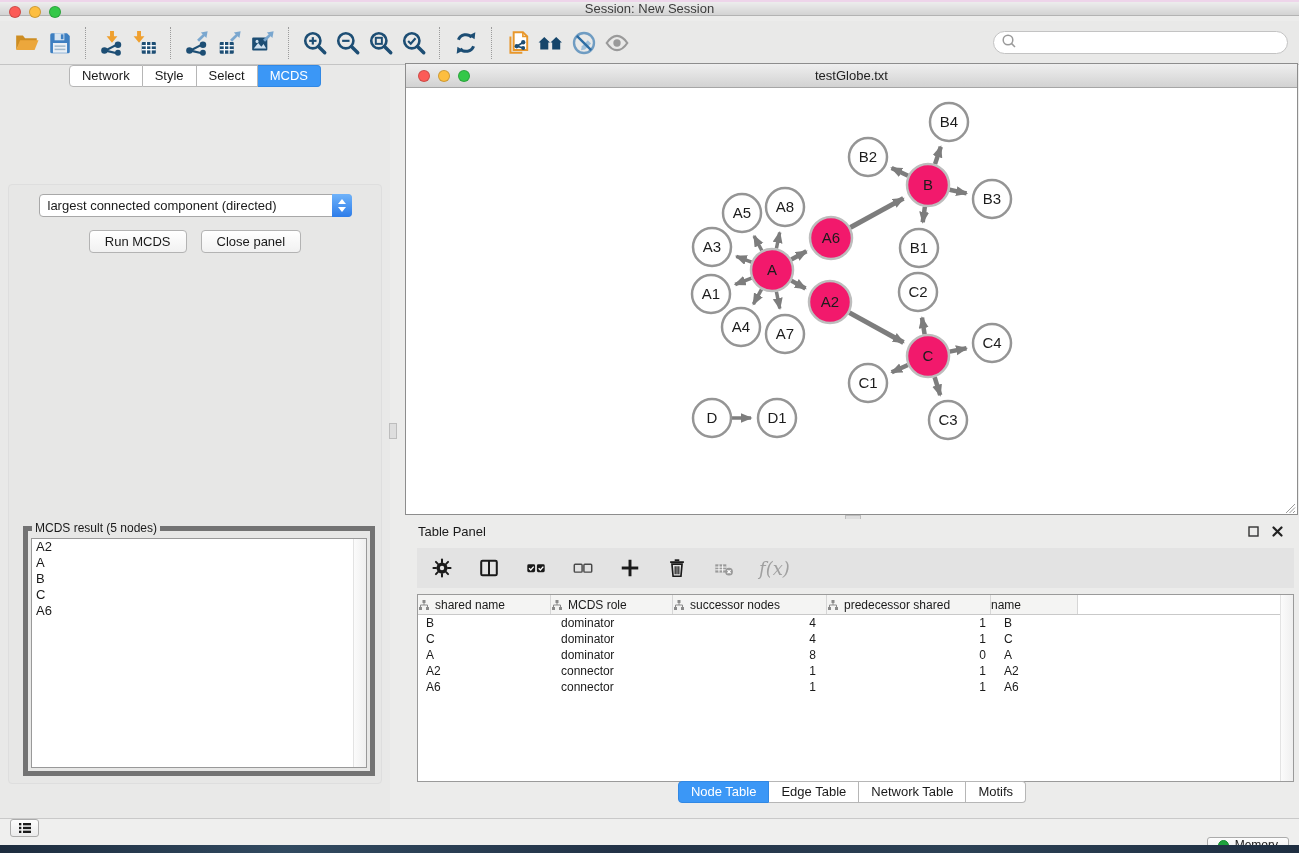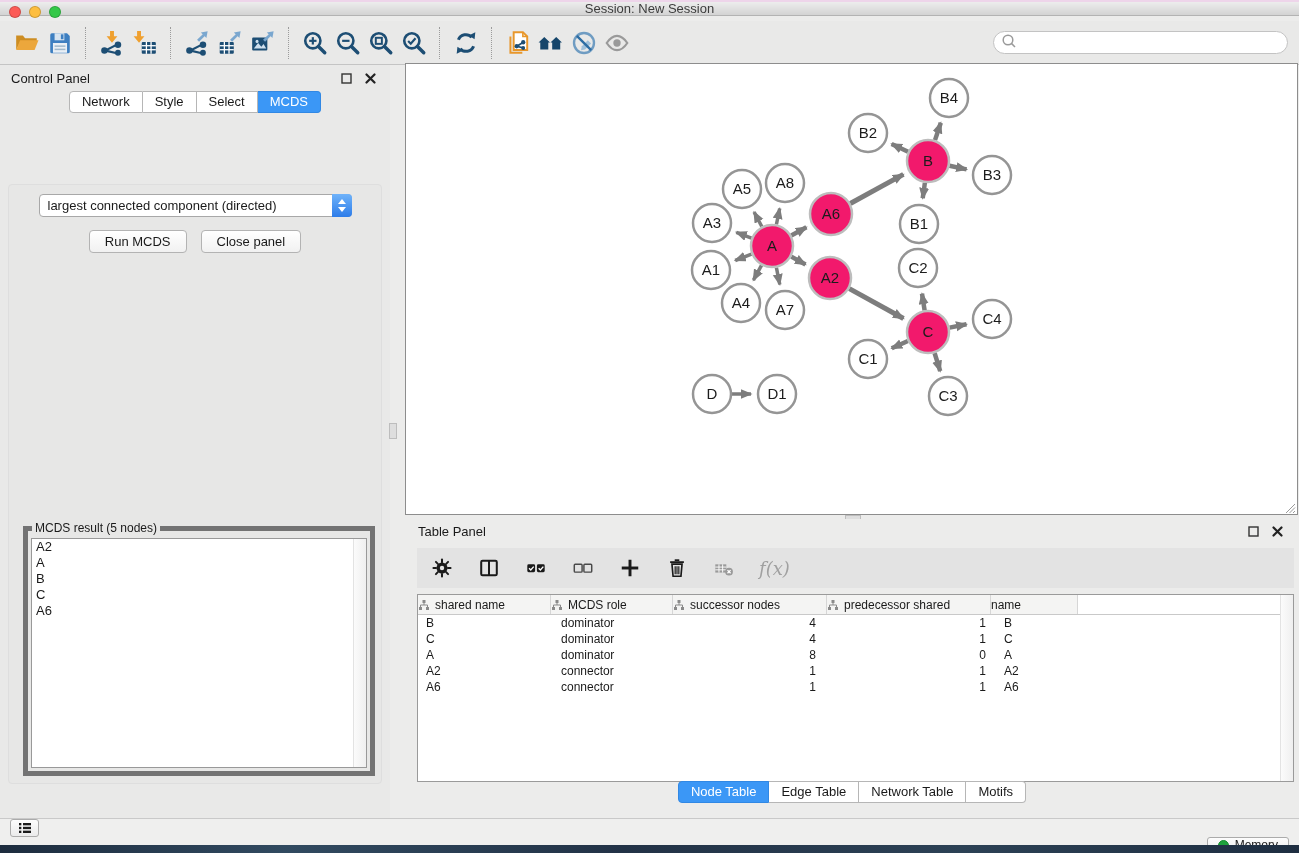--- a/index.html
+++ b/index.html
@@ -266,34 +266,20 @@
   <div id="search-box">
     <span id="search-icon-slot"><svg width="16" height="16" viewBox="0 0 16 16">
           <circle cx="7" cy="7" r="4.8" fill="none" stroke="#9a9a9a" stroke-width="1.5"></circle>
           <line x1="10.4" y1="10.4" x2="14" y2="14" stroke="#9a9a9a" stroke-width="1.5"></line>
         </svg></span>
     <input value="" placeholder="" style="">
   </div>
 </div>
 
 <div id="control-panel">
-  <div class="panel-header">
-    <span>Control Panel</span>
-    <span class="spacer"></span>
-    <span class="ph-icon" id="cp-float-slot">
-        <svg width="11" height="11" viewBox="0 0 11 11">
-          <rect x="1" y="1" width="9" height="9" fill="none" stroke="#333" stroke-width="1.4"></rect>
-        </svg>
-      </span>
-    <span class="ph-icon" id="cp-close-slot">
-        <svg width="11" height="11" viewBox="0 0 11 11">
-          <path d="M1.5 1.5l8 8M9.5 1.5l-8 8" stroke="#222" stroke-width="2.2" stroke-linecap="round"></path>
-        </svg>
-      </span>
-  </div>
   <div class="seg-row"><span class="segmented" id="cp-tabs">
         <span class="segment">Network</span>
         <span class="segment">Style</span>
         <span class="segment">Select</span>
         <span class="segment active">MCDS</span>
       </span></div>
   <div id="cp-inner">
     <div id="criterion-dd">
       <span style="overflow:hidden;white-space:nowrap;">largest connected component (directed)</span>
       <span id="dd-stepper">
@@ -315,20 +301,28 @@
             <div class="result-item">C</div>
             <div class="result-item">A6</div>
           </div>
         <div class="vscroll-track"></div>
       </div>
     </fieldset>
   </div>
 </div>
 
 <div id="network-window">
+  <div class="win-titlebar">
+    <div class="traffic">
+      <span class="tl red"></span>
+      <span class="tl yellow"></span>
+      <span class="tl green"></span>
+    </div>
+    <span>testGlobe.txt</span>
+  </div>
   <svg id="network-graph" xmlns="http://www.w3.org/2000/svg" viewBox="0 0 891 426">
       <defs>
         <marker id="arw" markerUnits="userSpaceOnUse" markerWidth="14" markerHeight="12" refX="10.5" refY="5" orient="auto">
           <path d="M0 0L12 5L0 10z" fill="#7d7d7d"></path>
         </marker>
       </defs>
       <line x1="345.5" y1="190.1" x2="329.2" y2="196.5" stroke="#7d7d7d" stroke-width="3.5" marker-end="url(#arw)"></line>
       <line x1="345.5" y1="174.1" x2="330.3" y2="168.3" stroke="#7d7d7d" stroke-width="3.5" marker-end="url(#arw)"></line>
       <line x1="355.5" y1="201.3" x2="347.4" y2="216.2" stroke="#7d7d7d" stroke-width="3.5" marker-end="url(#arw)"></line>
       <line x1="355.8" y1="162.5" x2="348.1" y2="148.0" stroke="#7d7d7d" stroke-width="3.5" marker-end="url(#arw)"></line>

